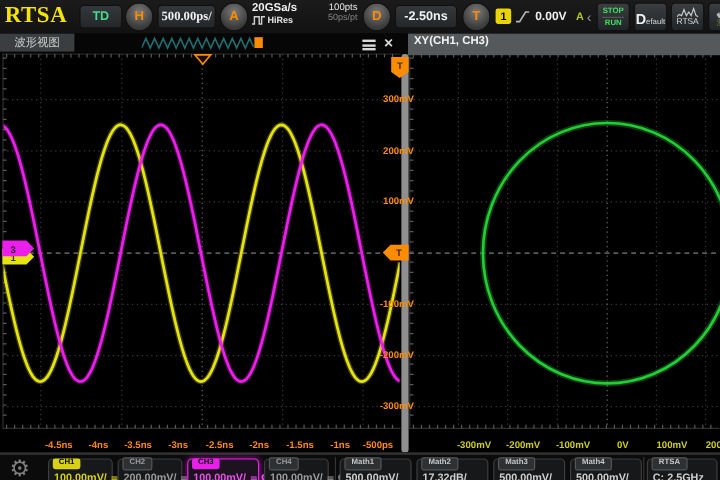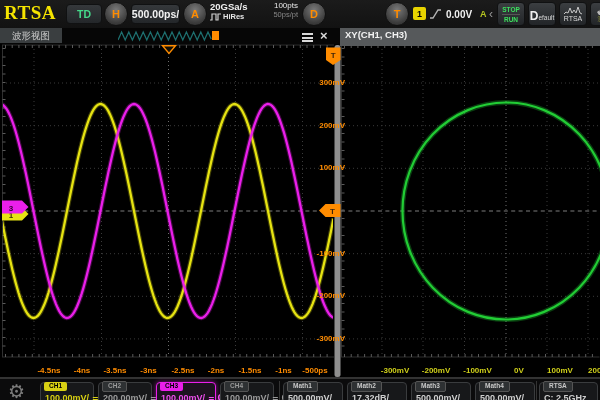--- a/index.html
+++ b/index.html
@@ -40,36 +40,37 @@
 </style>
 </head>
 <body>
 
 <div id="screen">
 
   <div id="hdr">
     <div class="logo">RTSA</div>
     <div class="hbox" style="left:66px;width:36px;color:#45d98a;">TD</div>
     <div class="knob" style="left:104px;">H</div>
-    <div class="hbox" style="left:131px;width:49px;">500.00ps/</div>
+    <div class="hbox" style="left:131px;width:49px;font-family:Liberation Serif, serif;">500.00ps/</div>
     <div class="knob" style="left:183px;">A</div>
     <div class="acqcol" style="left:210px;width:52px;">
       <div style="font:bold 9.5px 'Liberation Sans',sans-serif;color:#f0f0f0;">20GSa/s</div>
       <div style="display:flex;align-items:center;">
         <svg width="11" height="8" viewBox="0 0 11 8">
             <path d="M0,7 h2 v-6 h4 v6 h2 v-6 h3" stroke="#cfcfcf" stroke-width="1.2" fill="none"></path>
           </svg>
         <span style="font:bold 7.5px 'Liberation Sans',sans-serif;color:#e8e8e8;margin-left:2px;">HiRes</span>
       </div>
     </div>
     <div class="acqcol" style="left:264px;width:34px;text-align:right;">
       <div style="font:8px 'Liberation Sans',sans-serif;color:#e8e8e8;">100pts</div>
       <div style="font:7.5px 'Liberation Sans',sans-serif;color:#868686;">50ps/pt</div>
     </div>
     <div class="knob" style="left:302px;">D</div>
+    <div class="hbox" style="left:329px;width:52px;">-2.50ns</div>
     <div class="knob" style="left:385px;">T</div>
     <div style="position:absolute;left:413px;top:7px;width:13px;height:13px;background:#e8d400;border-radius:2px;color:#000;font:bold 9px 'Liberation Sans',sans-serif;display:flex;align-items:center;justify-content:center;">1</div>
     <svg style="position:absolute;left:429px;top:8px;" width="13" height="12" viewBox="0 0 13 12">
         <path d="M1,10 h3 l5,-8 h3" stroke="#b5b5b5" stroke-width="1.4" fill="none"></path>
       </svg>
     <div style="position:absolute;left:446px;top:9px;font:bold 10px 'Liberation Sans',sans-serif;color:#f0f0f0;">0.00V</div>
     <div style="position:absolute;left:480px;top:9px;font:bold 9px 'Liberation Sans',sans-serif;color:#b5c520;">A</div>
     <div style="position:absolute;left:489px;top:7px;font:12px 'Liberation Sans',sans-serif;color:#999;">‹</div>
     <div class="btn" style="left:497px;">
       <span style="font:bold 6.5px 'Liberation Sans',sans-serif;color:#3ce05e;">STOP</span>

